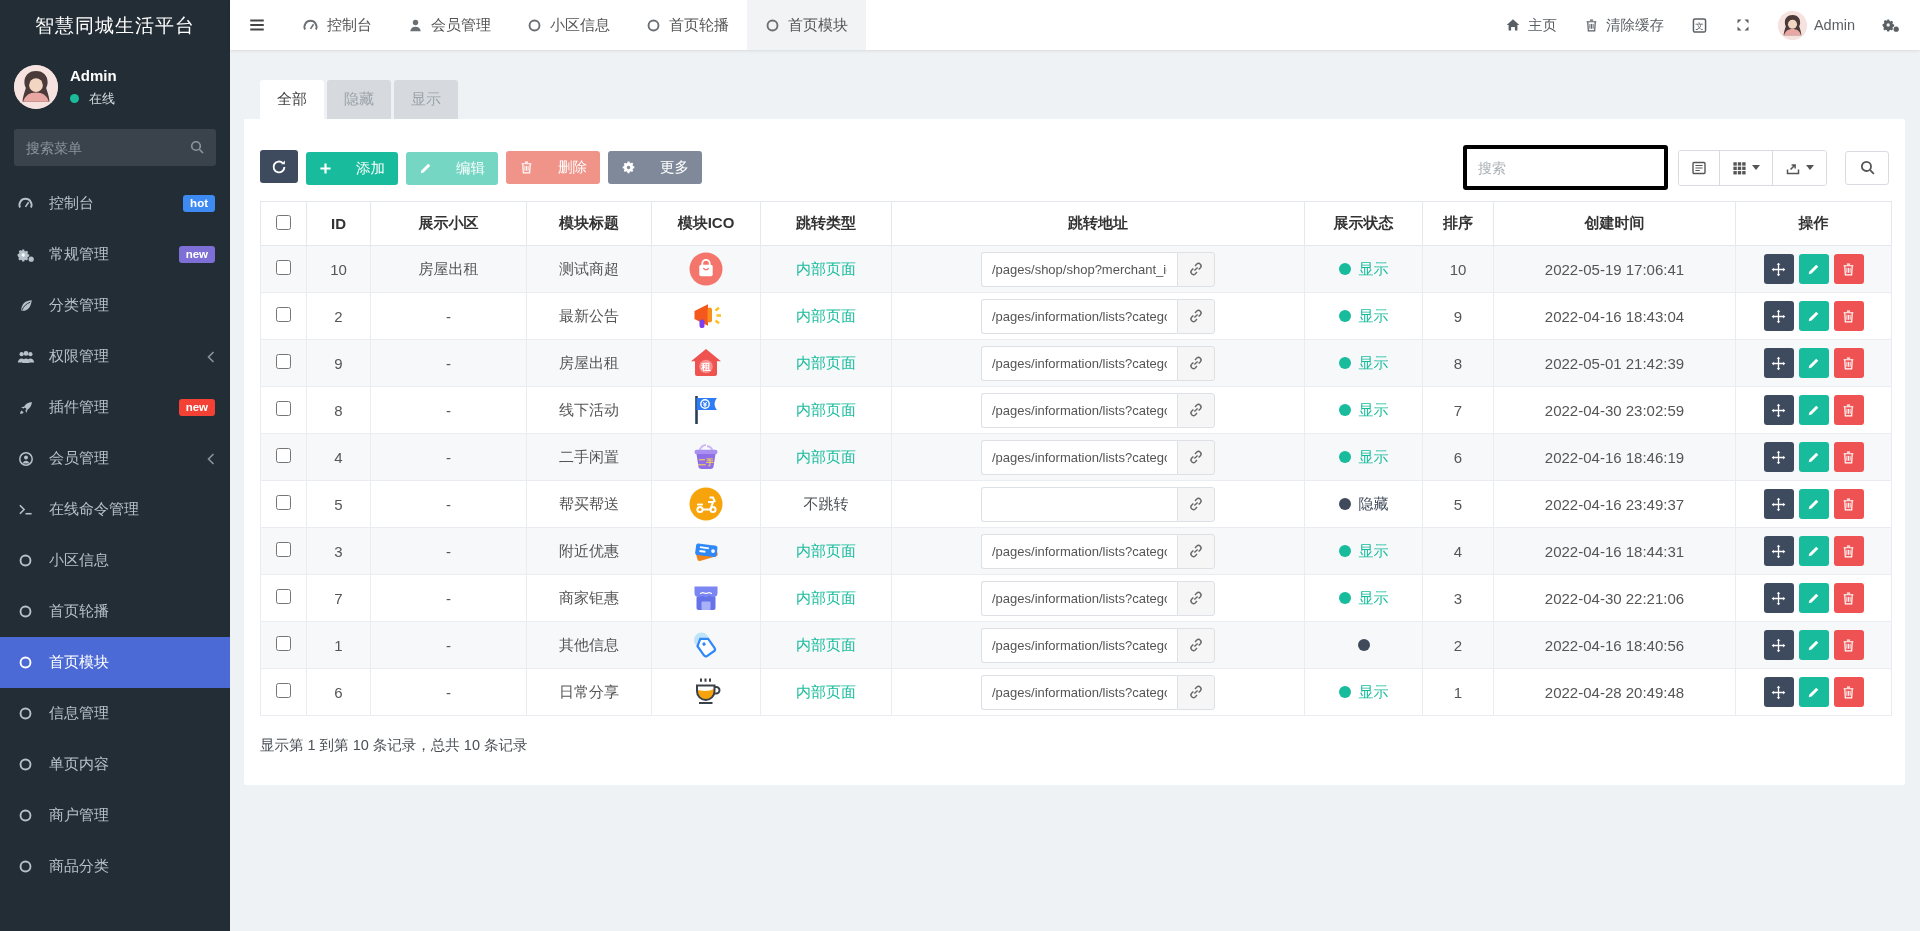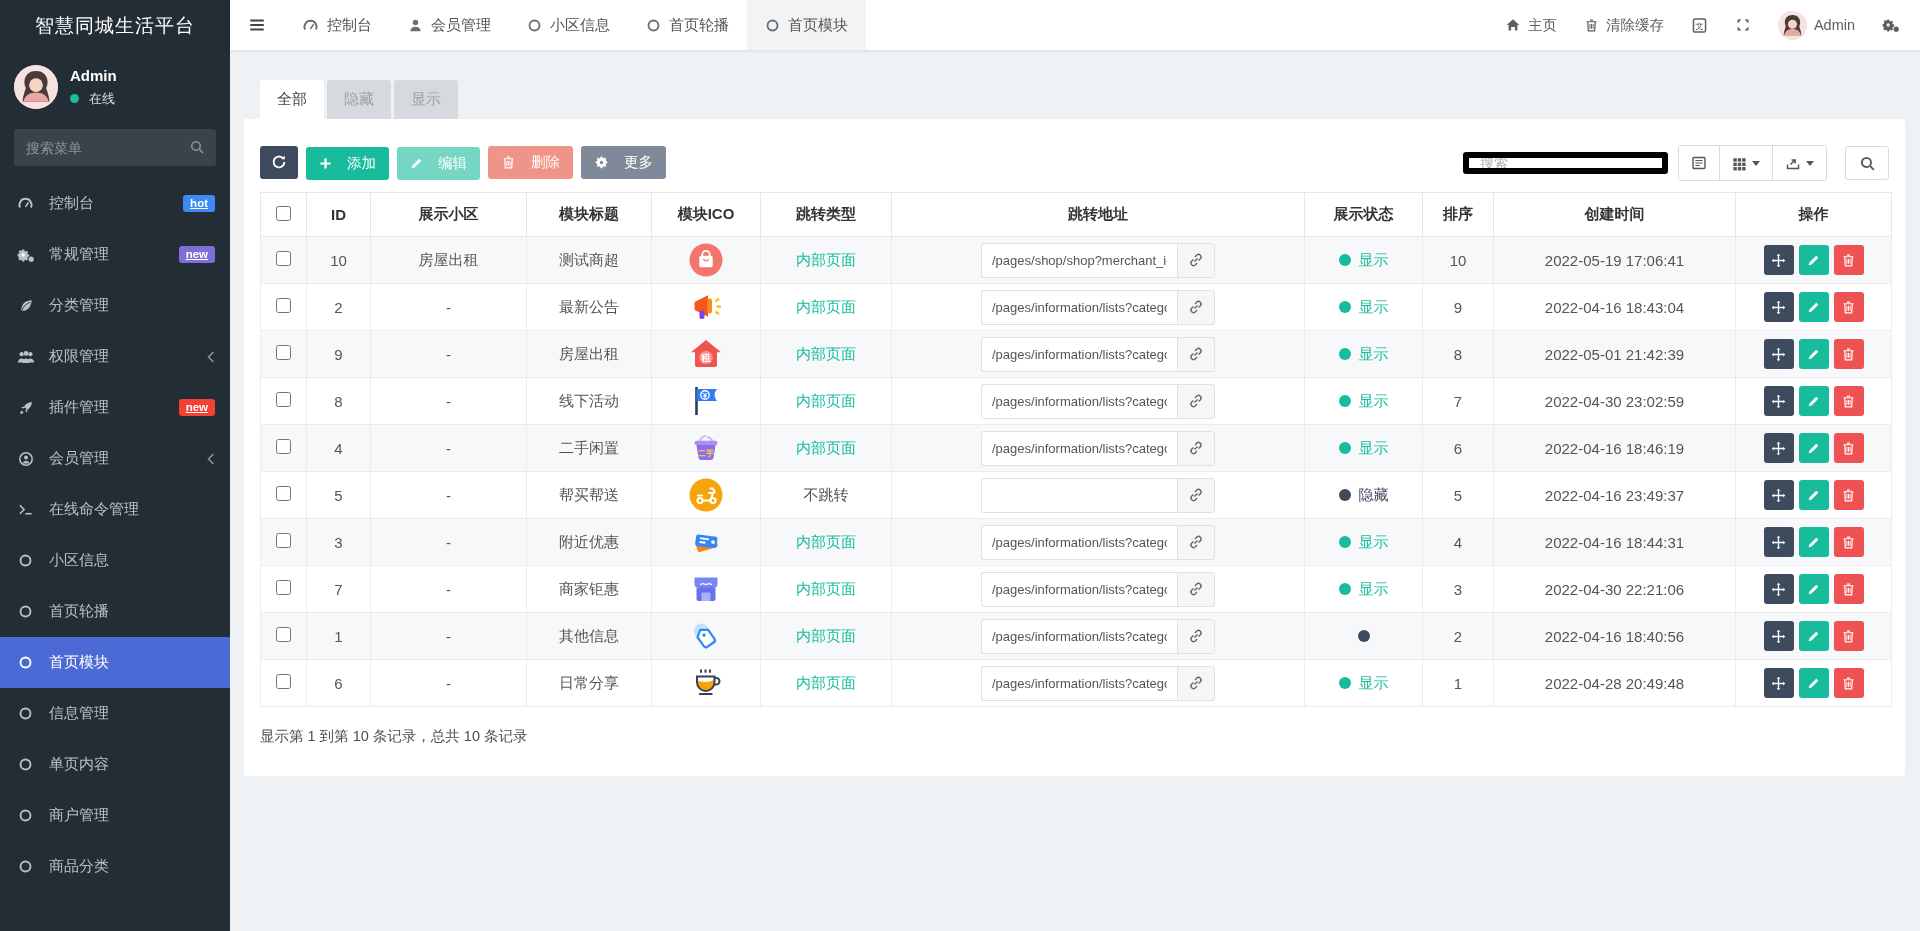--- a/index.html
+++ b/index.html
@@ -15,45 +15,45 @@
   .user-name { color:#fff; font-weight:bold; font-size:15px; margin-bottom:6px; }
   .user-status { display:flex; align-items:center; gap:10px; font-size:13px; color:#d8dee2; }
   .st-dot { width:9px; height:9px; border-radius:50%; background:#1abc9c; }
   .side-search { margin:10px 14px 12px; position:relative; }
   .side-search input { width:100%; height:37px; background:#3a434b; border:none; border-radius:3px; color:#cfd6db; padding:0 34px 0 12px; font-size:14px; outline:none; }
   .side-search input::placeholder { color:#8d969d; }
   .side-search .mag { position:absolute; right:11px; top:10px; color:#8d969d; }
   .nav-item { height:51px; display:flex; align-items:center; padding:0 15px; gap:13px; font-size:15px; cursor:pointer; }
   .nav-item.active { background:#4c6ad6; color:#fff; }
   .nav-icon { width:21px; display:flex; justify-content:center; }
-  .badge { margin-left:auto; font-size:11.5px; font-weight:bold; color:#fff; padding:3px 7px; border-radius:3px; line-height:1;text-decoration:underline; }
+  .badge { margin-left:auto; font-size:11.5px; font-weight:bold; color:#fff; padding:3px 7px; border-radius:3px; line-height:1; }
   .chev { margin-left:auto; color:#8a949c; display:flex; }
 
   
   .main { flex:1; display:flex; flex-direction:column; min-width:0; }
   .topbar { height:50px; background:#fff; display:flex; align-items:center; box-shadow:0 1px 3px rgba(0,0,0,.09); position:relative; z-index:2; color:#5a5f64; }
   .hamburger { padding:0 18px; height:50px; display:flex; align-items:center; cursor:pointer; color:#444; }
   .top-tab { height:50px; display:flex; align-items:center; gap:8px; padding:0 18px; cursor:pointer; color:#555; }
   .top-tab.active { background:#f1f3f4; }
   .topbar-right { margin-left:auto; display:flex; align-items:center; gap:27px; padding-right:20px; }
   .tr-item { display:flex; align-items:center; gap:7px; cursor:pointer; color:#5a5f64; font-size:14.5px; }
   .avatar-sm { width:29px; height:29px; border-radius:50%; overflow:hidden; background:#f6e3e0; }
 
   .content { flex:1; padding:30px 15px 0 14px; }
   .filter-tabs { display:flex; margin-left:16px; }
   .ftab { padding:10px 17px; font-size:15px; background:#d6dade; color:#9aa2aa; margin-right:3px; border-radius:3px 3px 0 0; cursor:pointer; }
   .ftab.active { background:#fff; color:#444; }
 
   .panel { background:#fff; border-radius:0 2px 2px 2px; padding:26px 16px 30px; }
   .toolbar { display:flex; align-items:center; margin-bottom:11px; }
-  .btn { height:33px; border:none; border-radius:3px; color:#fff; font-size:14.5px; display:inline-flex; align-items:center; gap:15px; padding:0 13px; margin-right:8px; cursor:pointer; }
+  .btn { height:33px; border:none; border-radius:3px; color:#fff; font-size:14.5px; display:inline-flex; align-items:center; gap:24px; padding:0 13px; margin-right:8px; cursor:pointer; }
   .btn.icon-only { width:38px; justify-content:center; padding:0; }
   .btn.disabled { opacity:.6; cursor:default; }
   .toolbar-right { margin-left:auto; display:flex; align-items:center; }
-  .tb-search input { width:205px; height:22px; border:6px solid #000000; border-radius:3px; padding:0 11px; font-size:14px; color:#555; outline:none; }
+  .tb-search input { width:205px; height:45px; border:4px solid #000000; border-radius:3px; padding:0 11px; font-size:14px; color:#555; outline:none; }
   .tb-search input::placeholder { color:#aab0b6; }
   .btn-group { display:flex; margin-left:10px; border:1px solid #d8dce2; border-radius:3px; overflow:hidden; }
   .vbtn { height:34px; padding:0 12px; background:#fff; border:none; border-left:1px solid #d8dce2; color:#555; display:flex; align-items:center; gap:5px; cursor:pointer; }
   .vbtn:first-child { border-left:none; }
   .caret { width:0; height:0; border-left:4px solid transparent; border-right:4px solid transparent; border-top:5px solid #555; }
   .btn-sq { margin-left:18px; width:44px; height:34px; border:1px solid #d8dce2; border-radius:3px; background:#fff; display:flex; align-items:center; justify-content:center; color:#555; cursor:pointer; }
 
   table { width:100%; border-collapse:collapse; table-layout:fixed; }
   col.c0{width:46px} col.c1{width:64px} col.c2{width:156px} col.c3{width:125px} col.c4{width:109px}
   col.c5{width:131px} col.c6{width:413px} col.c7{width:118px} col.c8{width:71px} col.c9{width:242px} col.c10{width:156px}

